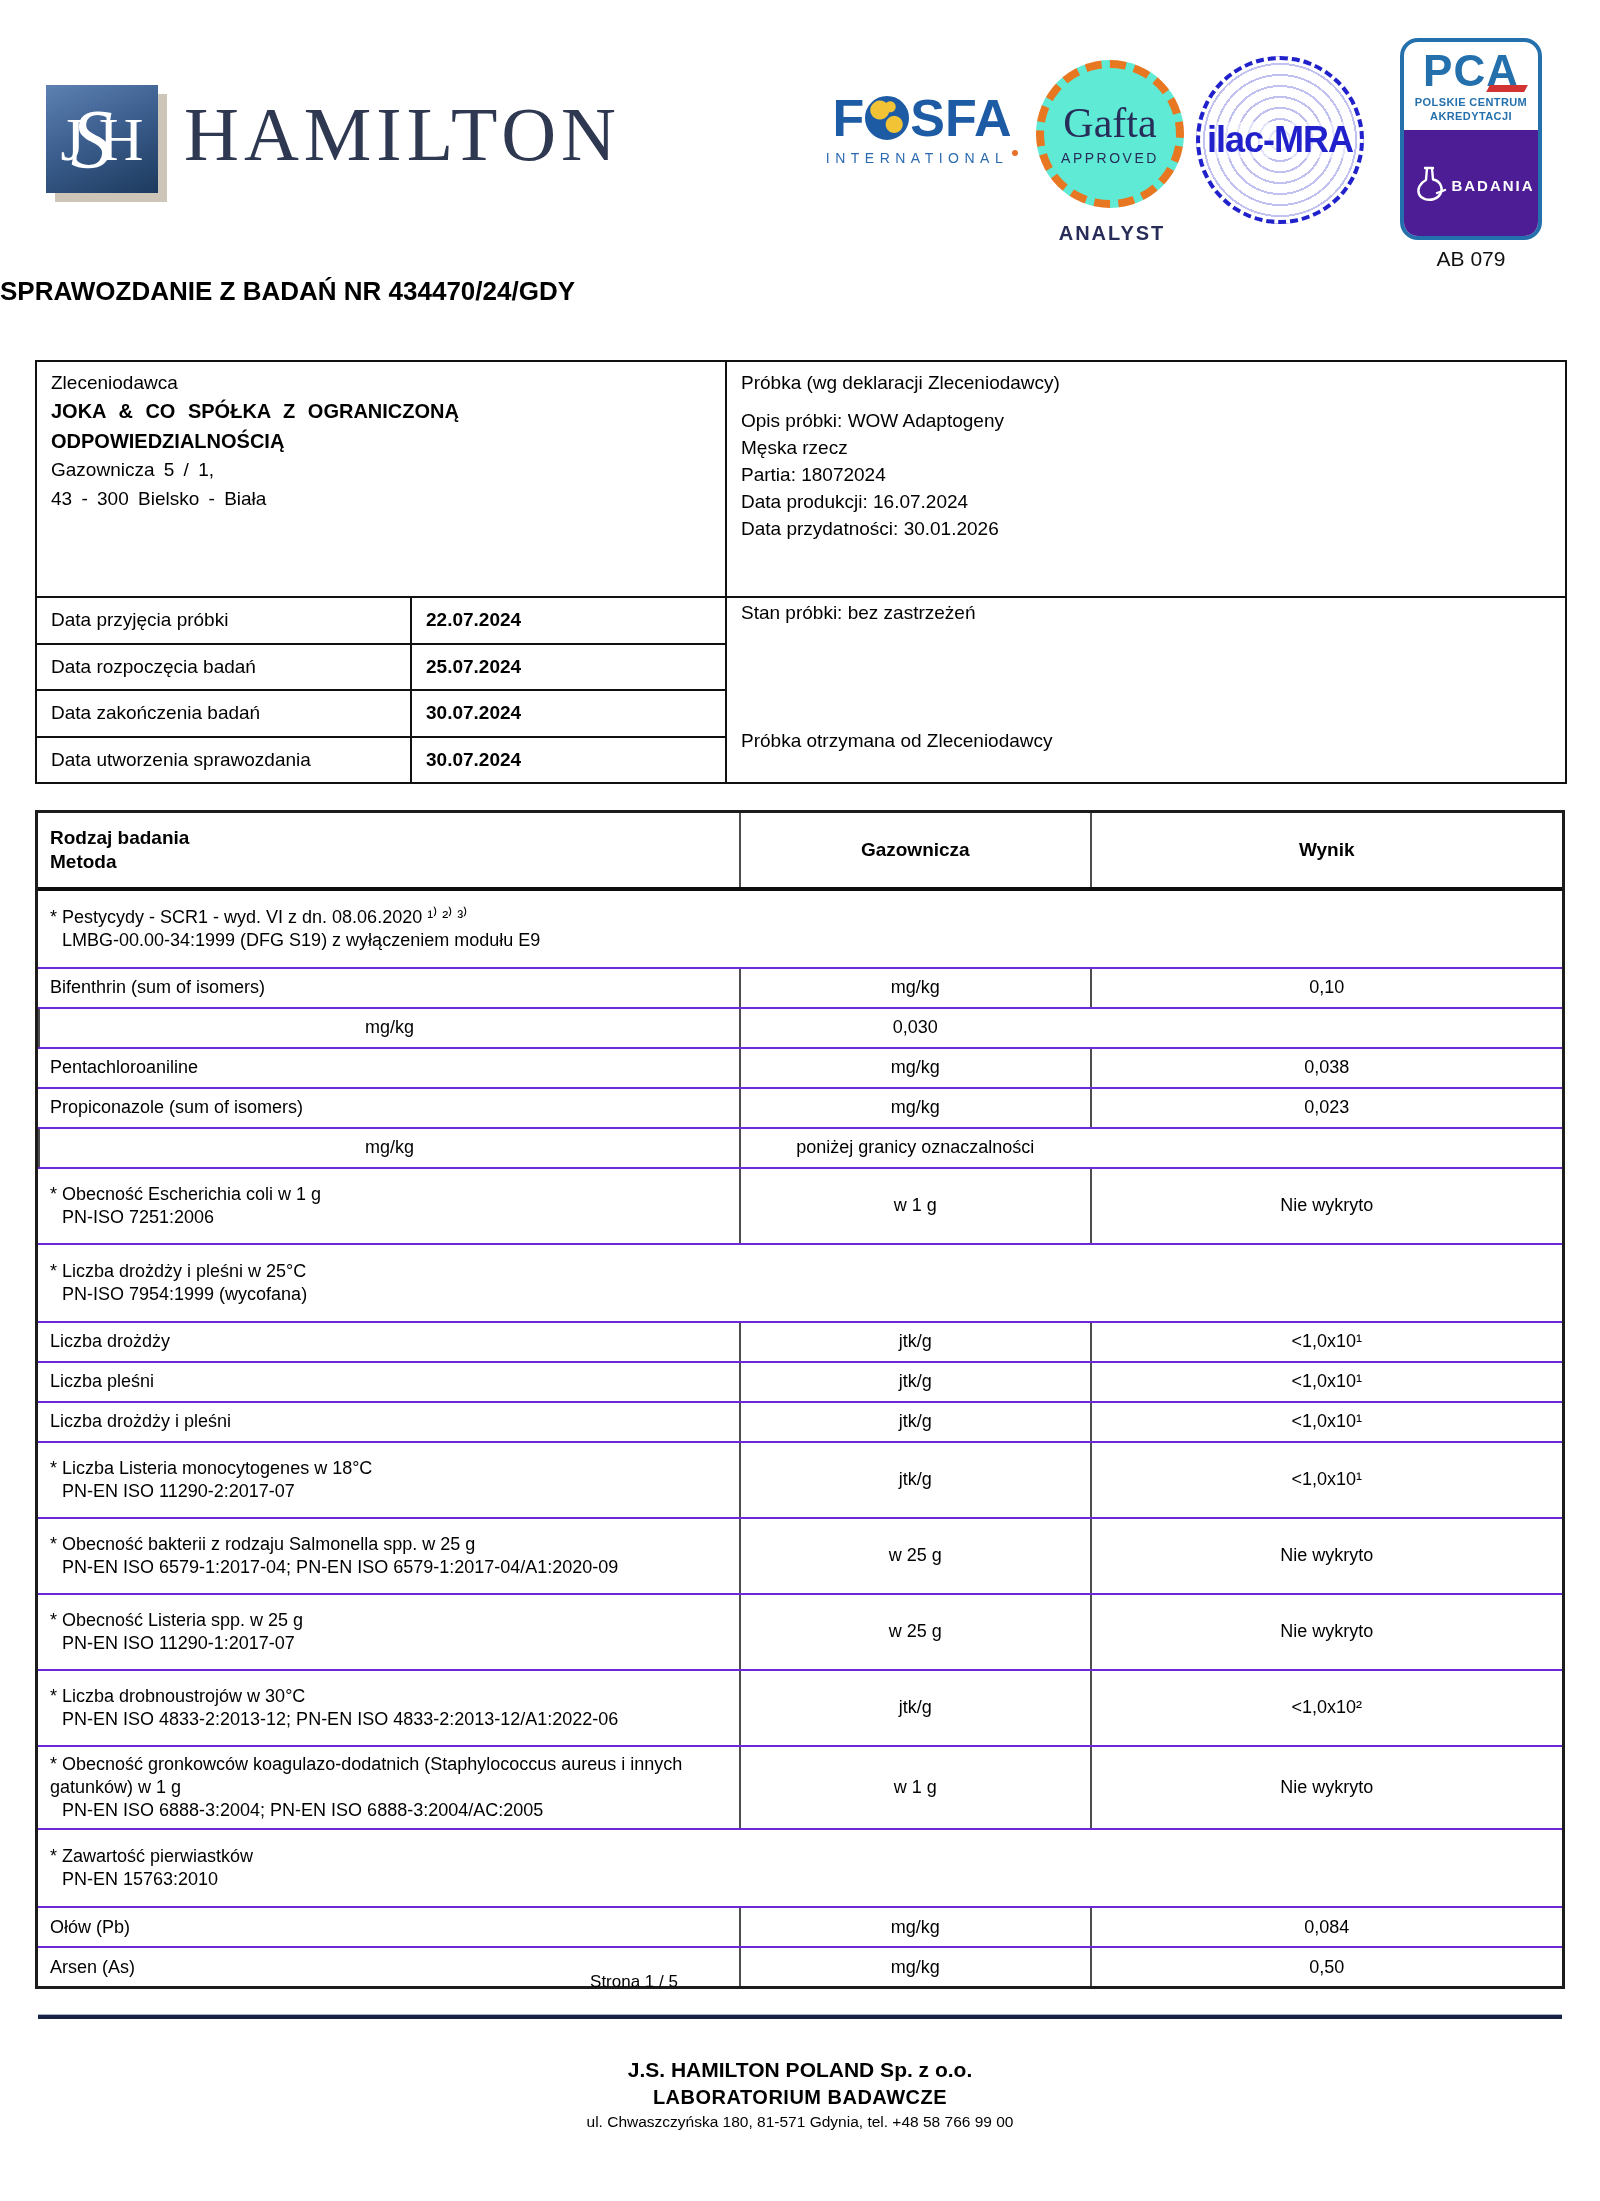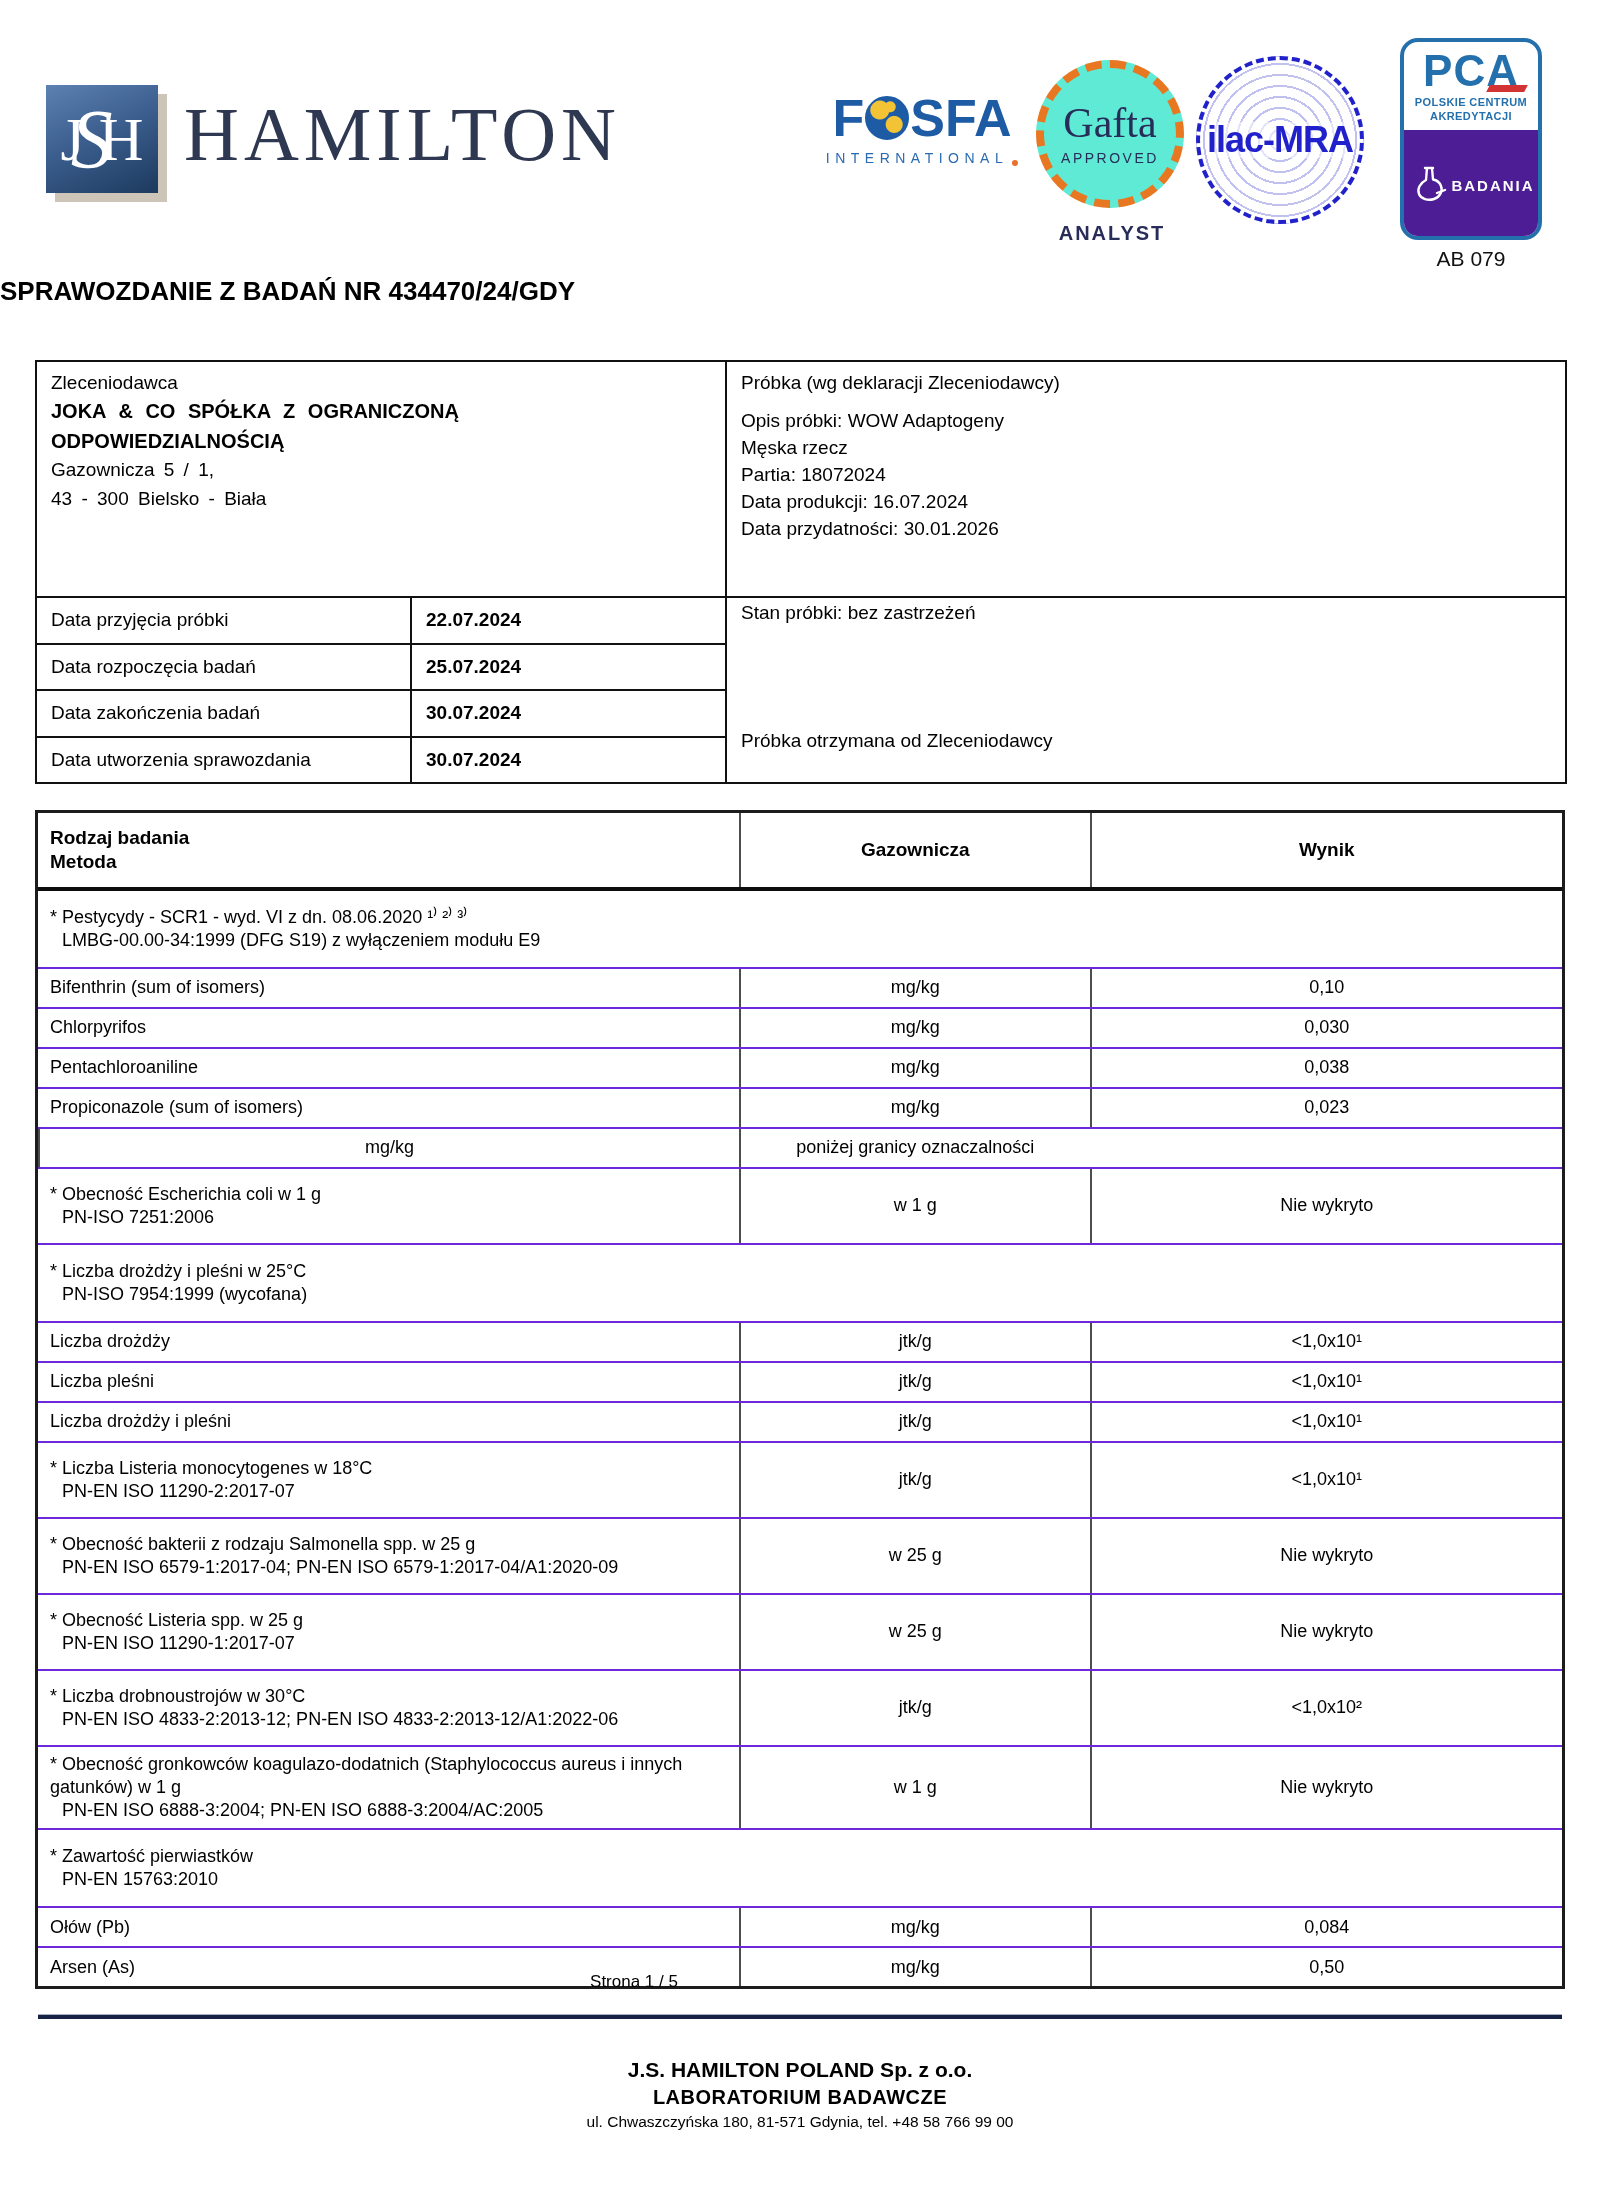--- a/index.html
+++ b/index.html
@@ -34,21 +34,21 @@
   .globe{
     display:inline-block;width:44px;height:44px;border-radius:50%;
     margin:0 1px;
     background:
       radial-gradient(circle at 32% 30%, #f2c335 0 9px, transparent 10px),
       radial-gradient(circle at 68% 66%, #f2c335 0 8px, transparent 9px),
       radial-gradient(circle at 58% 22%, #f2c335 0 5px, transparent 6px),
       #1d5ba5;
     border:2px solid #1d5ba5;box-sizing:border-box;
   }
-  .fosfa-intl{margin-top:6px;font-size:14px;letter-spacing:5.5px;color:#2a6ab0;white-space:nowrap;display:flex;align-items:flex-end;justify-content:center;}
+  .fosfa-intl{margin-top:6px;font-size:14px;letter-spacing:5.5px;color:#2a6ab0;white-space:nowrap;display:flex;align-items:flex-start;justify-content:center;}
   .fosfa-dot{display:inline-block;width:6px;height:6px;border-radius:50%;background:#e8702a;margin-left:4px;}
   .gafta{position:absolute;left:1036px;top:60px;width:152px;text-align:center;color:#282c58;}
   .gafta-circle{
     width:148px;height:148px;box-sizing:border-box;border:8px dashed #e87722;border-radius:50%;
     display:flex;flex-direction:column;align-items:center;justify-content:center;background:#5eead4;
   }
   .gafta-name{font-family:"Liberation Serif", serif;font-size:42px;line-height:1;}
   .gafta-approved{font-size:14px;letter-spacing:2.5px;margin-top:6px;}
   .gafta-analyst{margin-top:14px;font-weight:bold;font-size:20px;letter-spacing:2px;}
   .ilac{
@@ -248,23 +248,20 @@
           </div>
         </div>
         <div class="rrow result">
           <div class="cell c1">
             <div>Bifenthrin (sum of isomers)</div>
           </div>
           <div class="cell c2">mg/kg</div>
           <div class="cell c3">0,10</div>
         </div>
         <div class="rrow result">
-          <div class="cell c1">
-            <div>Chlorpyrifos</div>
-          </div>
           <div class="cell c2">mg/kg</div>
           <div class="cell c3">0,030</div>
         </div>
         <div class="rrow result">
           <div class="cell c1">
             <div>Pentachloroaniline</div>
           </div>
           <div class="cell c2">mg/kg</div>
           <div class="cell c3">0,038</div>
         </div>

